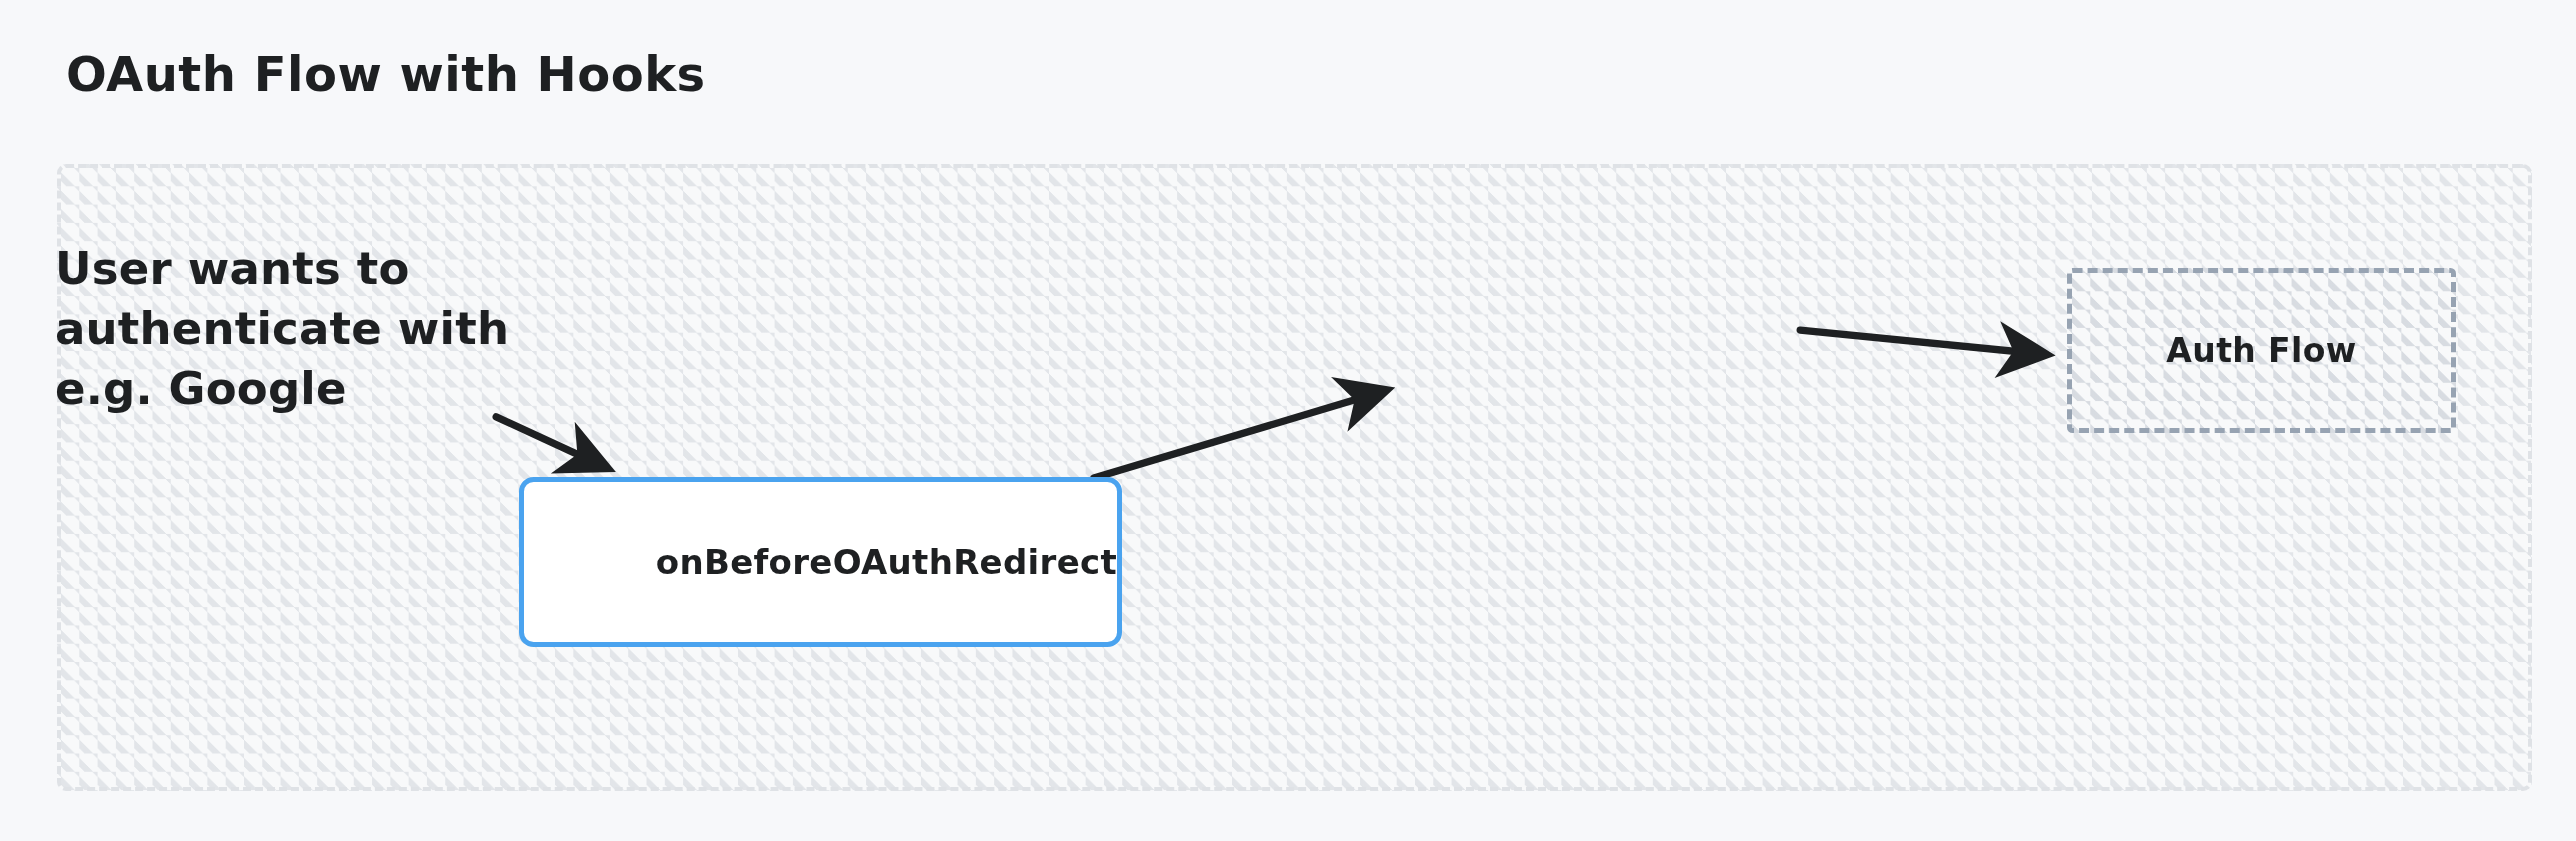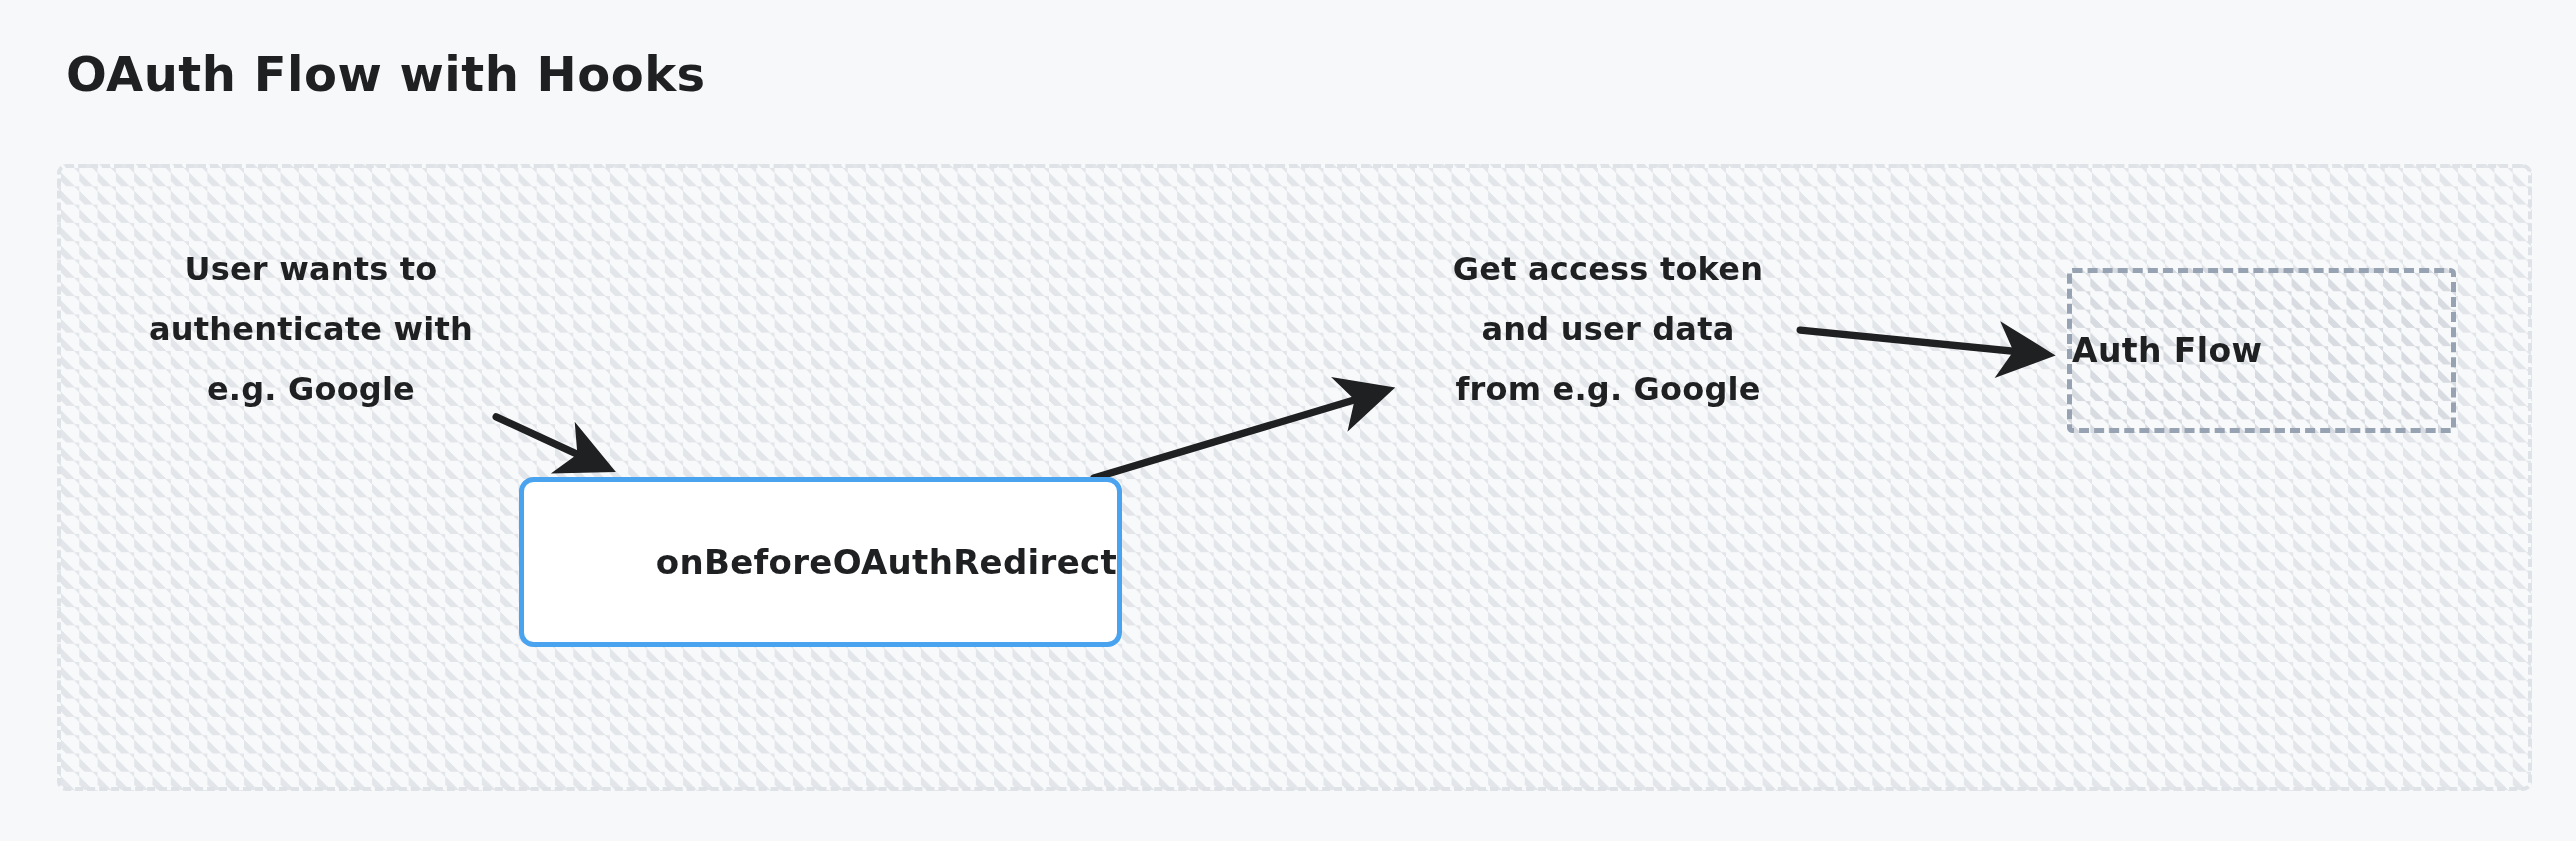--- a/index.html
+++ b/index.html
@@ -114,38 +114,39 @@
         rgba(150,160,175,0.00) 0px,
         rgba(150,160,175,0.00) 3.7px,
         rgba(150,160,175,0.33) 3.7px,
         rgba(150,160,175,0.33) 10px,
         rgba(150,160,175,0.00) 10px,
         rgba(150,160,175,0.00) 18.3px
       );
     background-size: 18.3px 18.3px;
     display: flex;
     align-items: center;
+    justify-content: center;
   }
   .node-subflow-label {
     font-family: "DejaVu Sans", sans-serif;
     font-size: 33px;
     font-weight: 700;
     color: #1e2022;
     letter-spacing: 0.4px;
     white-space: nowrap;
   }
 
   
   .edge-label {
     position: absolute;
     font-family: "DejaVu Sans", sans-serif;
-    font-size: 32px;
-    font-weight: 700;
-    color: #1e2022;
-    text-align: center;
+    font-size: 45px;
+    font-weight: 700;
+    color: #1e2022;
+    text-align: left;
     line-height: 60px;
     letter-spacing: 0.2px;
     white-space: pre-line;
   }
   .edge-label-1 {
     left: 55px;
     top: 239px;
     width: 512px;
   }
   .edge-label-2 {
@@ -180,23 +181,20 @@
 
     <g>
       <line x1="1970" y1="361" x2="2232" y2="387" stroke="#1e2022" stroke-width="8" stroke-linecap="round" marker-end="url(#ah)"></line>
     </g>
   </svg>
 
   <div class="edge-label edge-label-1">User wants to
 authenticate with
 e.g. Google</div>
 
-  <div class="edge-label edge-label-2">Get access token
-and user data
-from e.g. Google</div>
 
   <div class="node-process">
     <span class="node-process-label">onBeforeOAuthRedirect</span>
   </div>
 
   <div class="node-subflow">
     <span class="node-subflow-label">Auth Flow</span>
   </div>
 
 </div>

